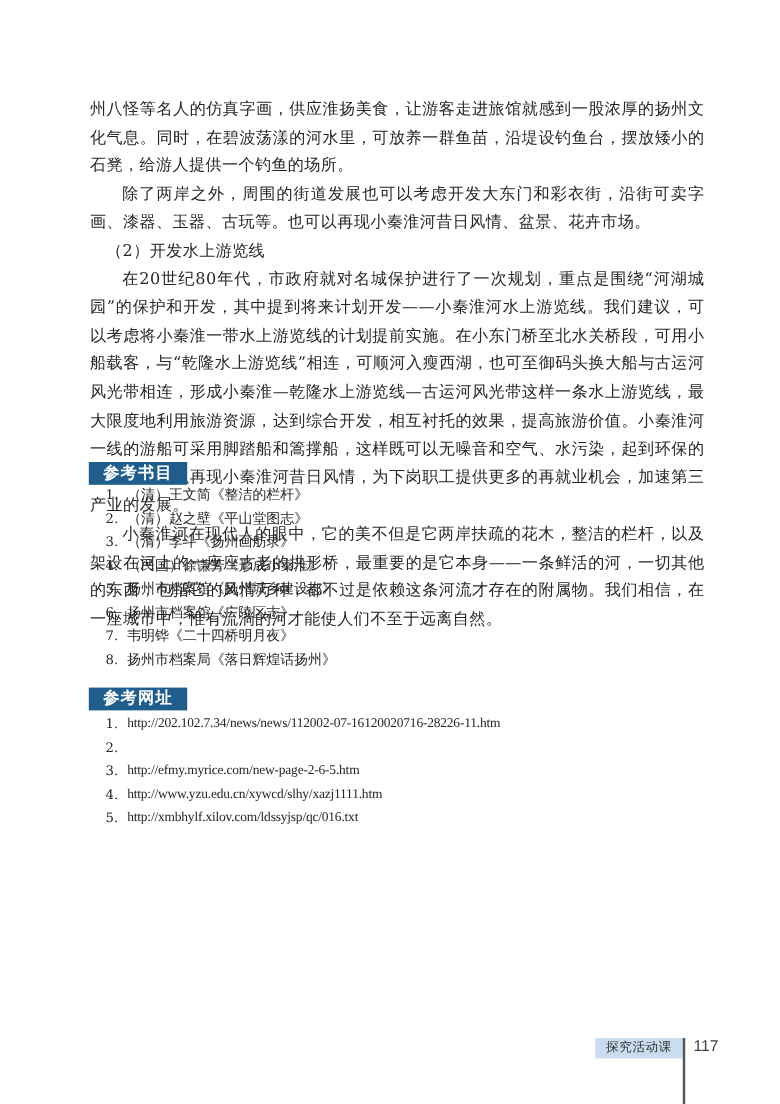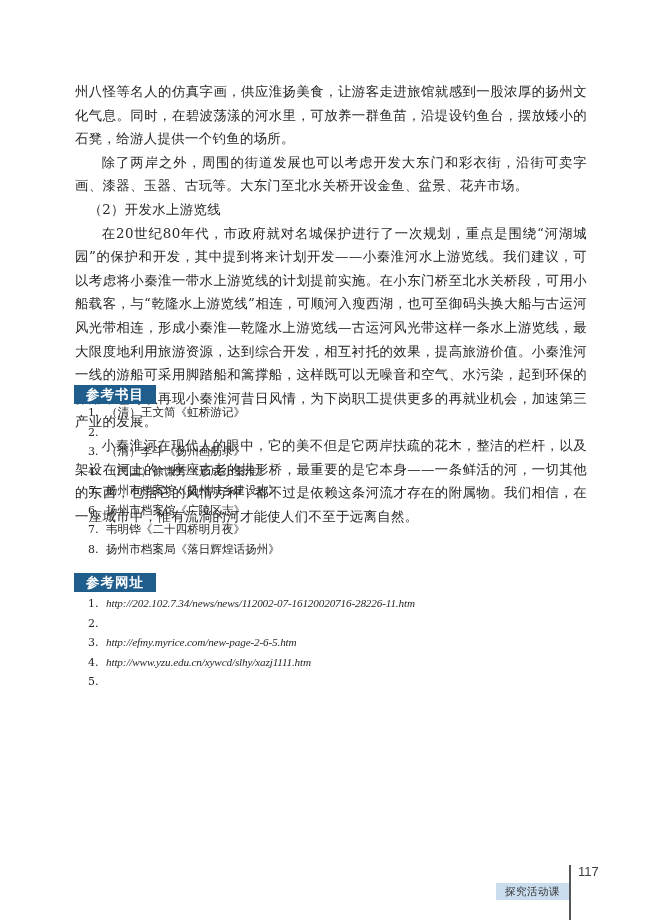--- a/index.html
+++ b/index.html
@@ -27,55 +27,56 @@
     .ref-list { position: absolute; left: 88px; margin: 0; padding: 0; list-style: none; }
     .ref-books { top: 403px; }
     .ref-urls { top: 594px; }
     .ref-list li {
       height: 19.5px; line-height: 19.5px; font-size: 11.6px; white-space: nowrap;
       display: flex;
     }
     .ref-num { display: inline-block; width: 18px; font-size: 11px; }
     .ref-text { display: inline-block; }
     .ref-urls .ref-text {
-      font-family: "Liberation Serif", "DejaVu Serif", serif; font-size: 11.2px; letter-spacing: -0.15px; font-style: italic;
+      font-family: "Liberation Serif", "DejaVu Serif", serif; font-size: 11.2px; letter-spacing: -0.15px;
     }
     .footer-tab {
       position: absolute; left: 496px; top: 865px; width: 73px; height: 17px;
       background: #c9ddee; color: #333;
       font-family: "DejaVu Sans", "Liberation Sans", sans-serif;
-      font-size: 10.5px; line-height: 17px; text-align: center; letter-spacing: 0.5px; margin-top: 18px;
+      font-size: 10.5px; line-height: 17px; text-align: center; letter-spacing: 0.5px;
     }
     .footer-line {
       position: absolute; left: 569px; top: 865px; width: 1.5px; height: 55px; background: #555;
     }
     .page-number {
       position: absolute; left: 578px; top: 864px;
       font-family: "Liberation Sans", "DejaVu Sans", sans-serif; font-size: 13px; color: #404040;
     }
   </style>
 </head>
 <body>
 
 <div class="body-text">
   <p class="para">州八怪等名人的仿真字画，供应淮扬美食，让游客走进旅馆就感到一股浓厚的扬州文化气息。同时，在碧波荡漾的河水里，可放养一群鱼苗，沿堤设钓鱼台，摆放矮小的石凳，给游人提供一个钓鱼的场所。</p>
-  <p class="para indent">除了两岸之外，周围的街道发展也可以考虑开发大东门和彩衣街，沿街可卖字画、漆器、玉器、古玩等。大东门至北水关桥开设金鱼、盆景、花卉市场。</p>
+  <p class="para indent">除了两岸之外，周围的街道发展也可以考虑开发大东门和彩衣街，沿街可卖字画、漆器、玉器、古玩等。也可以再现小秦淮河昔日风情、盆景、花卉市场。</p>
   <p class="subhead">（2）开发水上游览线</p>
   <p class="para indent">在20世纪80年代，市政府就对名城保护进行了一次规划，重点是围绕“河湖城园”的保护和开发，其中提到将来计划开发——小秦淮河水上游览线。我们建议，可以考虑将小秦淮一带水上游览线的计划提前实施。在小东门桥至北水关桥段，可用小船载客，与“乾隆水上游览线”相连，可顺河入瘦西湖，也可至御码头换大船与古运河风光带相连，形成小秦淮—乾隆水上游览线—古运河风光带这样一条水上游览线，最大限度地利用旅游资源，达到综合开发，相互衬托的效果，提高旅游价值。小秦淮河一线的游船可采用脚踏船和篙撑船，这样既可以无噪音和空气、水污染，起到环保的作用，也可以再现小秦淮河昔日风情，为下岗职工提供更多的再就业机会，加速第三产业的发展。</p>
   <p class="para indent">小秦淮河在现代人的眼中，它的美不但是它两岸扶疏的花木，整洁的栏杆，以及架设在河上的一座座古老的拱形桥，最重要的是它本身——一条鲜活的河，一切其他的东西，包括它的风情万种，都不过是依赖这条河流才存在的附属物。我们相信，在一座城市中，惟有流淌的河才能使人们不至于远离自然。</p>
 </div>
 
 <div class="badge badge-books">参考书目</div>
 <ul class="ref-list ref-books">
   <li>
       <span class="ref-num">1.</span>
-      <span class="ref-text">（清）王文简《虹桥游记》</span>
+      <span class="ref-text">（清）王文简《整洁的栏杆》</span>
     </li>
   <li>
       <span class="ref-num">2.</span>
+      <span class="ref-text">（清）赵之壁《平山堂图志》</span>
     </li>
   <li>
       <span class="ref-num">3.</span>
       <span class="ref-text">（清）李斗《扬州画舫录》</span>
     </li>
   <li>
       <span class="ref-num">4.</span>
       <span class="ref-text">（民国）徐谦芳《形成小秦淮》</span>
     </li>
   <li>
@@ -108,18 +109,19 @@
   <li>
       <span class="ref-num">3.</span>
       <span class="ref-text">http://efmy.myrice.com/new-page-2-6-5.htm</span>
     </li>
   <li>
       <span class="ref-num">4.</span>
       <span class="ref-text">http://www.yzu.edu.cn/xywcd/slhy/xazj1111.htm</span>
     </li>
   <li>
       <span class="ref-num">5.</span>
+      <span class="ref-text">http://xmbhylf.xilov.com/ldssyjsp/qc/016.txt</span>
     </li>
 </ul>
 
 <div class="footer-tab">探究活动课</div>
 <div class="footer-line"></div>
 <div class="page-number">117</div>
 
 </body></html>

